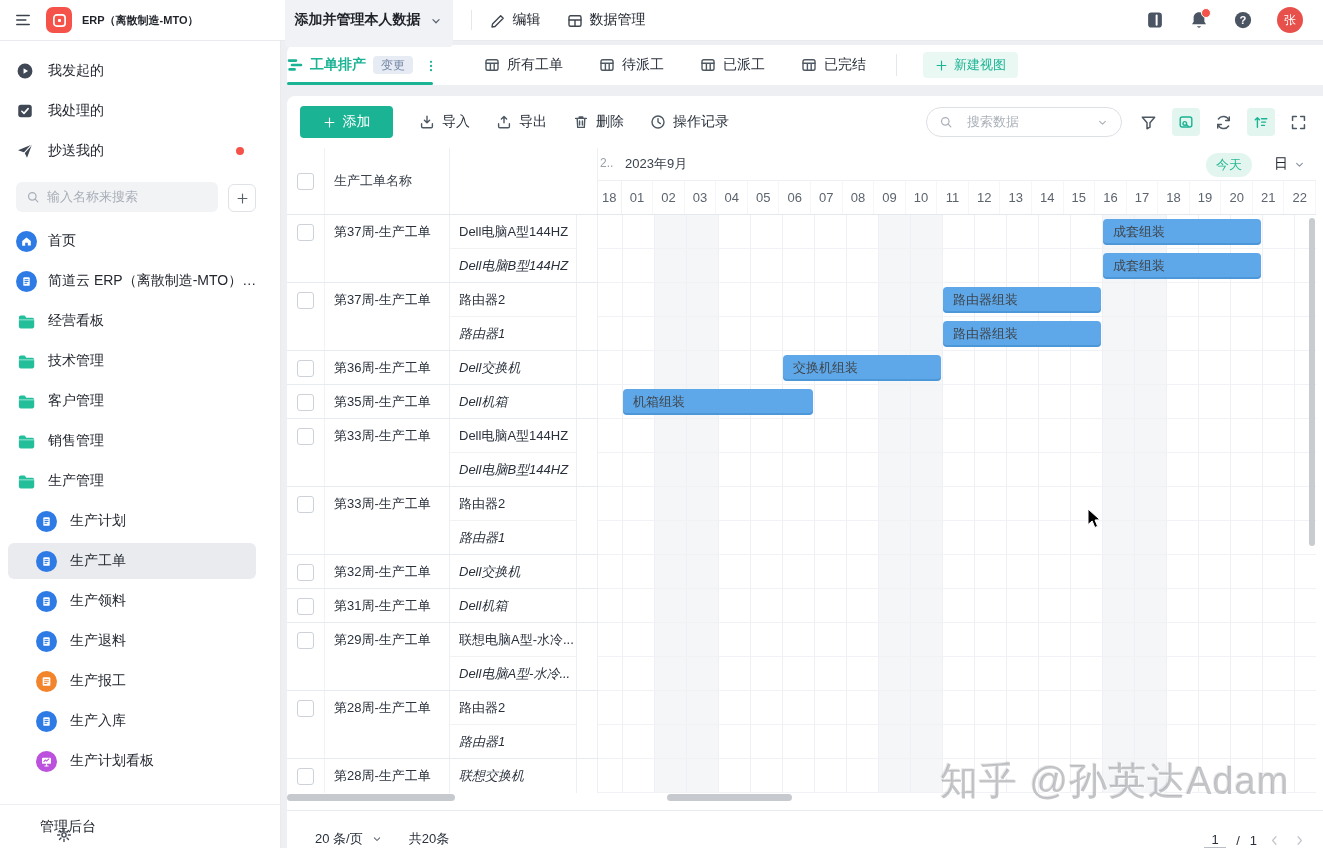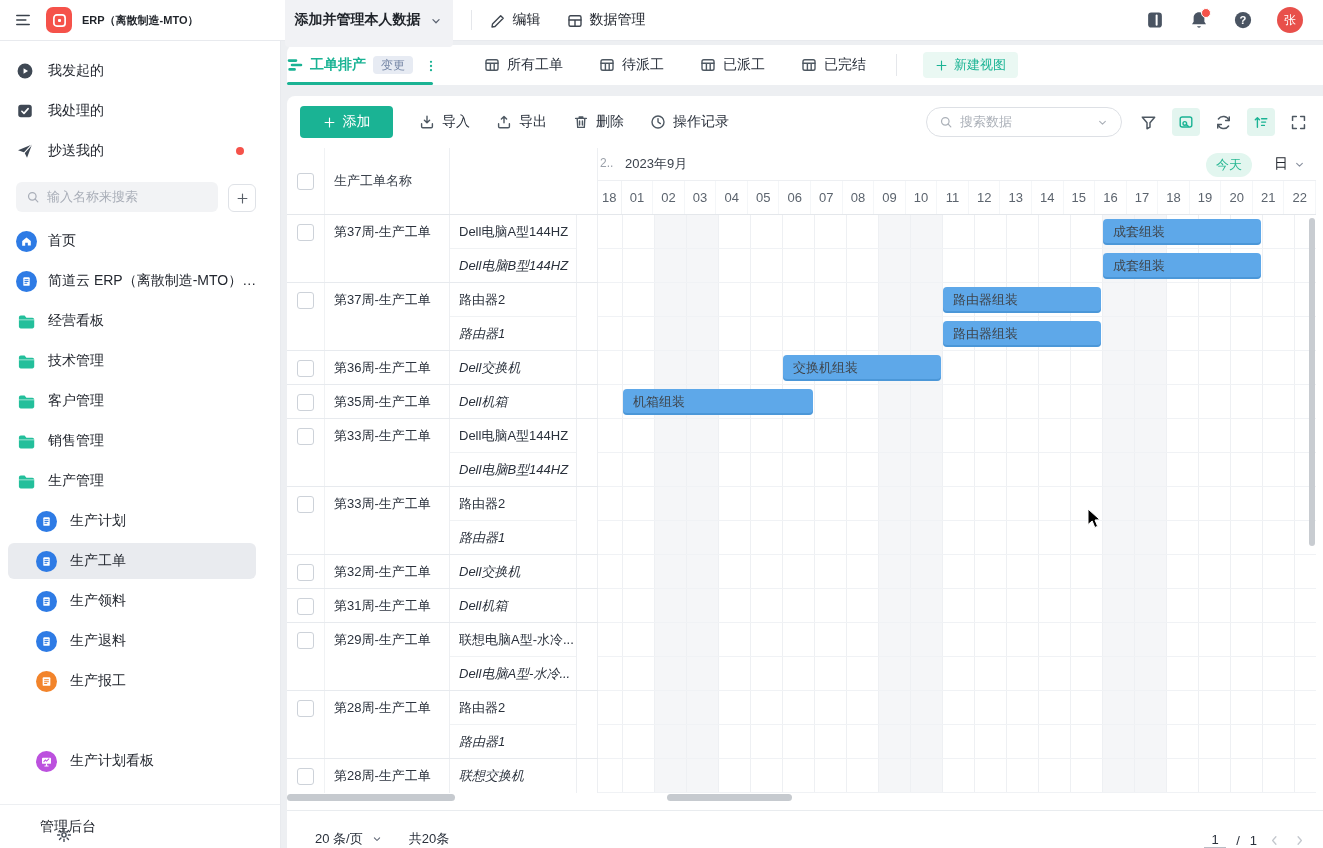--- a/index.html
+++ b/index.html
@@ -61,21 +61,21 @@
   .newview .ic{width:13px;height:13px;color:#1AB394;}
   
   .card{position:absolute;top:96px;left:287px;right:0;bottom:0;background:#fff;border-top-left-radius:8px;z-index:4;}
   .toolbar{position:absolute;top:10px;left:13px;right:16px;height:32px;display:flex;align-items:center;}
   .btn-add{width:93px;height:32px;background:#1AB394;border:none;border-radius:4px;color:#fff;font-size:14px;
         display:flex;align-items:center;justify-content:center;gap:7px;cursor:pointer;font-family:inherit;}
   .btn-add .ic{width:13px;height:13px;color:#fff;}
   .tact{display:flex;align-items:center;gap:7px;margin-left:26px;cursor:pointer;color:#2A313C;}
   .tact .ic{color:#4E5862;}
   .tsearch{margin-left:auto;width:196px;height:30px;border:1px solid #DDE0E5;border-radius:16px;display:flex;align-items:center;
-        gap:7px;padding:0 12px;box-sizing:border-box;color:#ABB0B8;font-size:13px;cursor:text;}
+        gap:14px;padding:0 12px;box-sizing:border-box;color:#ABB0B8;font-size:13px;cursor:text;}
   .tsearch .ic{width:14px;height:14px;color:#ABB0B8;}
   .tsearch .sp{flex:1;}
   .ticons{display:flex;align-items:center;gap:15px;margin-left:18px;}
   .ticons .plain{color:#4E5862;cursor:pointer;display:flex;}
   .icbtn{width:28px;height:28px;background:#E3F5EF;border-radius:4px;display:flex;align-items:center;justify-content:center;color:#1AB394;cursor:pointer;}
   
   .ghead{position:absolute;top:52px;left:0;right:7px;height:67px;border-bottom:1px solid #E4E7EB;box-sizing:border-box;overflow:hidden;background:#fff;z-index:3;}
   .hcell{position:absolute;top:0;bottom:0;box-sizing:border-box;}
   .hcb{left:0;width:38px;border-right:1px solid #F0F2F4;display:flex;align-items:center;justify-content:center;}
   .hname{left:38px;width:125px;border-right:1px solid #EDEFF2;display:flex;align-items:center;padding-left:9px;color:#3A414B;font-size:13px;}
@@ -340,20 +340,31 @@
       <div class="snav sub" style="top:625px">
         <span class="navic">
           <span class="cicon" style="background:#F2842B">
             <svg viewBox="0 0 16 16" fill="none">
               <rect x="3.9" y="3.4" width="8.2" height="9.2" rx="1" fill="#fff" stroke="none"></rect>
               <path d="M5.9 6.2h4.2M5.9 8.2h4.2M5.9 10.2h2.4" stroke="#F2842B" stroke-width="1.1" stroke-linecap="round"></path>
             </svg>
           </span>
         </span>
         <span class="lbl">生产报工</span>
+      </div>
+      <div class="snav sub" style="top:665px">
+        <span class="navic">
+          <span class="cicon" style="background:#2E7BE5">
+            <svg viewBox="0 0 16 16" fill="none">
+              <rect x="4.6" y="3.4" width="6.8" height="9.2" rx="1" fill="#fff" stroke="none"></rect>
+              <path d="M6.3 6.1h3.4M6.3 8h3.4M6.3 9.9h2.1" stroke="#2E7BE5" stroke-width="1.1" stroke-linecap="round"></path>
+            </svg>
+          </span>
+        </span>
+        <span class="lbl">生产入库</span>
       </div>
       <div class="snav sub" style="top:705px">
         <span class="navic">
           <span class="cicon" style="background:#BC51DE">
             <svg viewBox="0 0 16 16" fill="none">
               <rect x="3.2" y="4" width="9.6" height="6.4" rx="0.9" fill="#fff" stroke="none"></rect>
               <path d="M5.2 8.2l1.6-1.8 1.3 1.1 2.4-2.4" stroke="#BC51DE" stroke-width="1.1" fill="none" stroke-linecap="round"></path>
               <path d="M6.3 12.8h3.4M8 10.4v2.4" stroke="#fff" stroke-width="1.2" stroke-linecap="round"></path>
             </svg>
           </span>
@@ -733,20 +744,21 @@
       <div class="bar" style="left:656px;top:72px;width:158px;background:#5EA8E9">路由器组装</div>
       <div class="bar" style="left:656px;top:106px;width:158px;background:#5EA8E9">路由器组装</div>
       <div class="bar" style="left:496px;top:140px;width:158px;background:#5EA8E9">交换机组装</div>
       <div class="bar" style="left:336px;top:174px;width:190px;background:#5EA8E9">机箱组装</div>
     </div>
 
   <div class="hthumb" style="left:0;width:168px"></div>
   <div class="hthumb" style="left:380px;width:125px"></div>
   <div class="vthumb"></div>
 
+  <div class="watermark">知乎 @孙英达Adam</div>
 
   <footer class="cfoot">
     <span class="psize">
       <span>20 条/页</span>
       <span id="psize-chev" style="display:flex">
           <svg class="ic " style="width:12px;height:12px" viewBox="0 0 16 16" fill="none" stroke="currentColor" stroke-width="1.4" stroke-linecap="round" stroke-linejoin="round">
             <path d="M4.5 6.5L8 10l3.5-3.5"></path>
           </svg>
         </span>
     </span>

